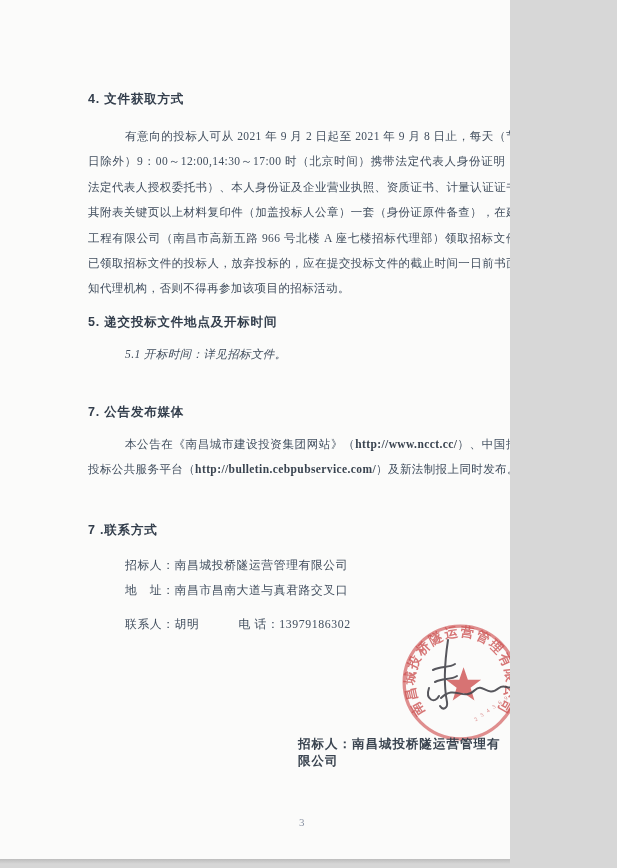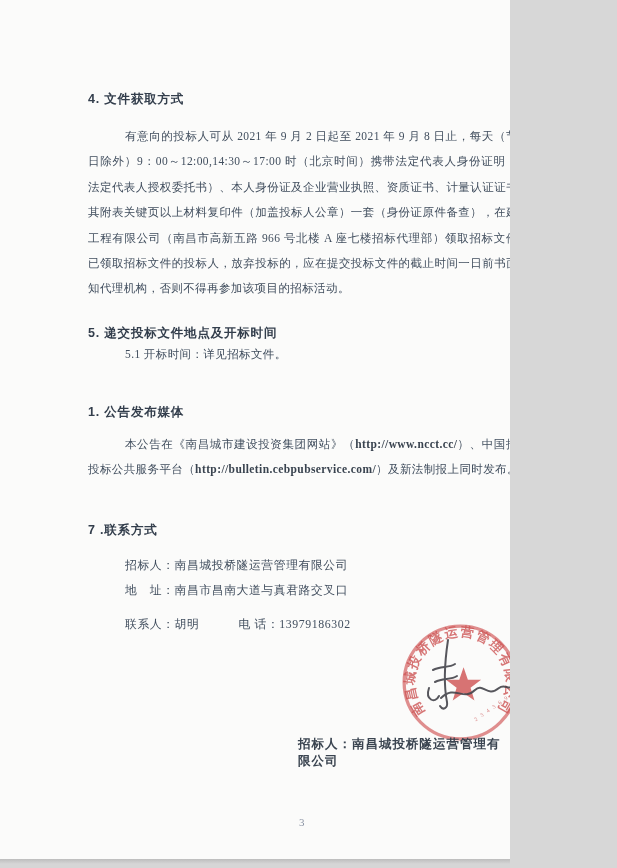--- a/index.html
+++ b/index.html
@@ -38,25 +38,25 @@
 
 <div class="stage">
   <div class="paper"></div>
   <div class="edge-right"></div>
   <div class="edge-bottom"></div>
 
   <h2 class="hd" style="left:88px;top:91px;">4. 文件获取方式</h2>
 
   <div class="blk para indent" style="left:88px;top:124px;">有意向的投标人可从 2021 年 9 月 2 日起至 2021 年 9 月 8 日止，每天（节假日除外）9：00～12:00,14:30～17:00 时（北京时间）携带法定代表人身份证明（或法定代表人授权委托书）、本人身份证及企业营业执照、资质证书、计量认证证书及其附表关键页以上材料复印件（加盖投标人公章）一套（身份证原件备查），在建中工程有限公司（南昌市高新五路 966 号北楼 A 座七楼招标代理部）领取招标文件。已领取招标文件的投标人，放弃投标的，应在提交投标文件的截止时间一日前书面通知代理机构，否则不得再参加该项目的招标活动。</div>
 
-  <h2 class="hd" style="left:88px;top:325px;text-align:right;">5. 递交投标文件地点及开标时间</h2>
+  <h2 class="hd" style="left:88px;top:314px;text-align:right;">5. 递交投标文件地点及开标时间</h2>
 
-  <div class="blk sub" style="left:125px;top:347px;">5.1 开标时间：详见招标文件。</div>
+  <div class="blk sub" style="left:125px;top:347px;font-style:italic;">5.1 开标时间：详见招标文件。</div>
 
-  <h2 class="hd" style="left:88px;top:404px;">1. 公告发布媒体</h2>
+  <h2 class="hd" style="left:88px;top:404px;">7. 公告发布媒体</h2>
 
   <div class="blk para indent" style="left:88px;top:432px;">
     <span>本公告在《南昌城市建设投资集团网站》（</span><span class="url">http://www.ncct.cc/</span><span>）、中国招标投标公共服务平台（</span><span class="url">http://bulletin.cebpubservice.com/</span><span>）及新法制报上同时发布。</span>
   </div>
 
   <h2 class="hd" style="left:88px;top:522px;">7 .联系方式</h2>
 
   <div class="blk contacts">
     <div class="c-row">
       <span>招标人：</span><span>南昌城投桥隧运营管理有限公司</span>

